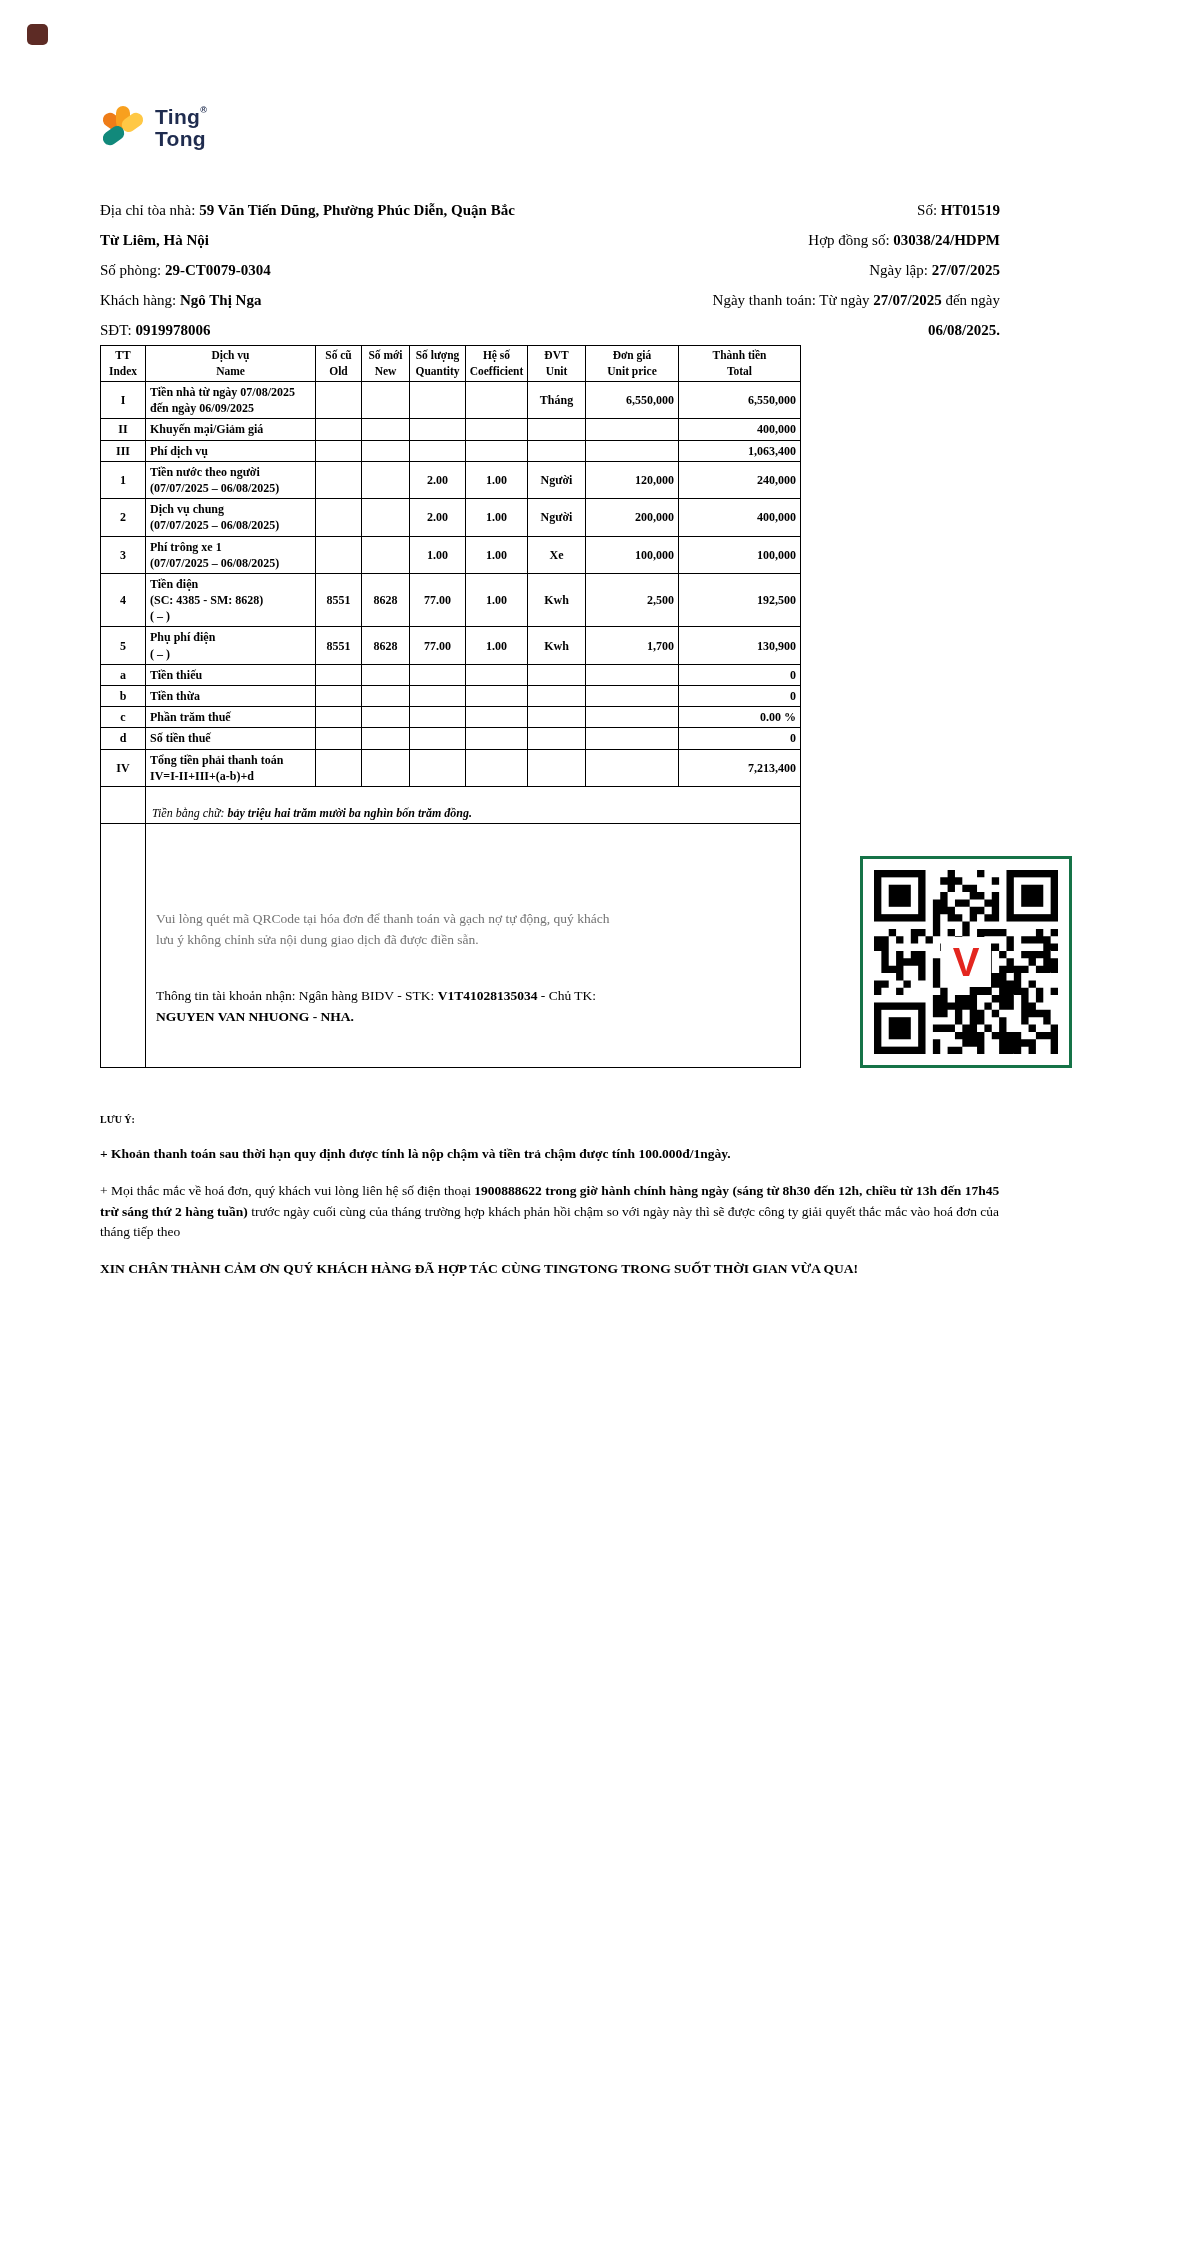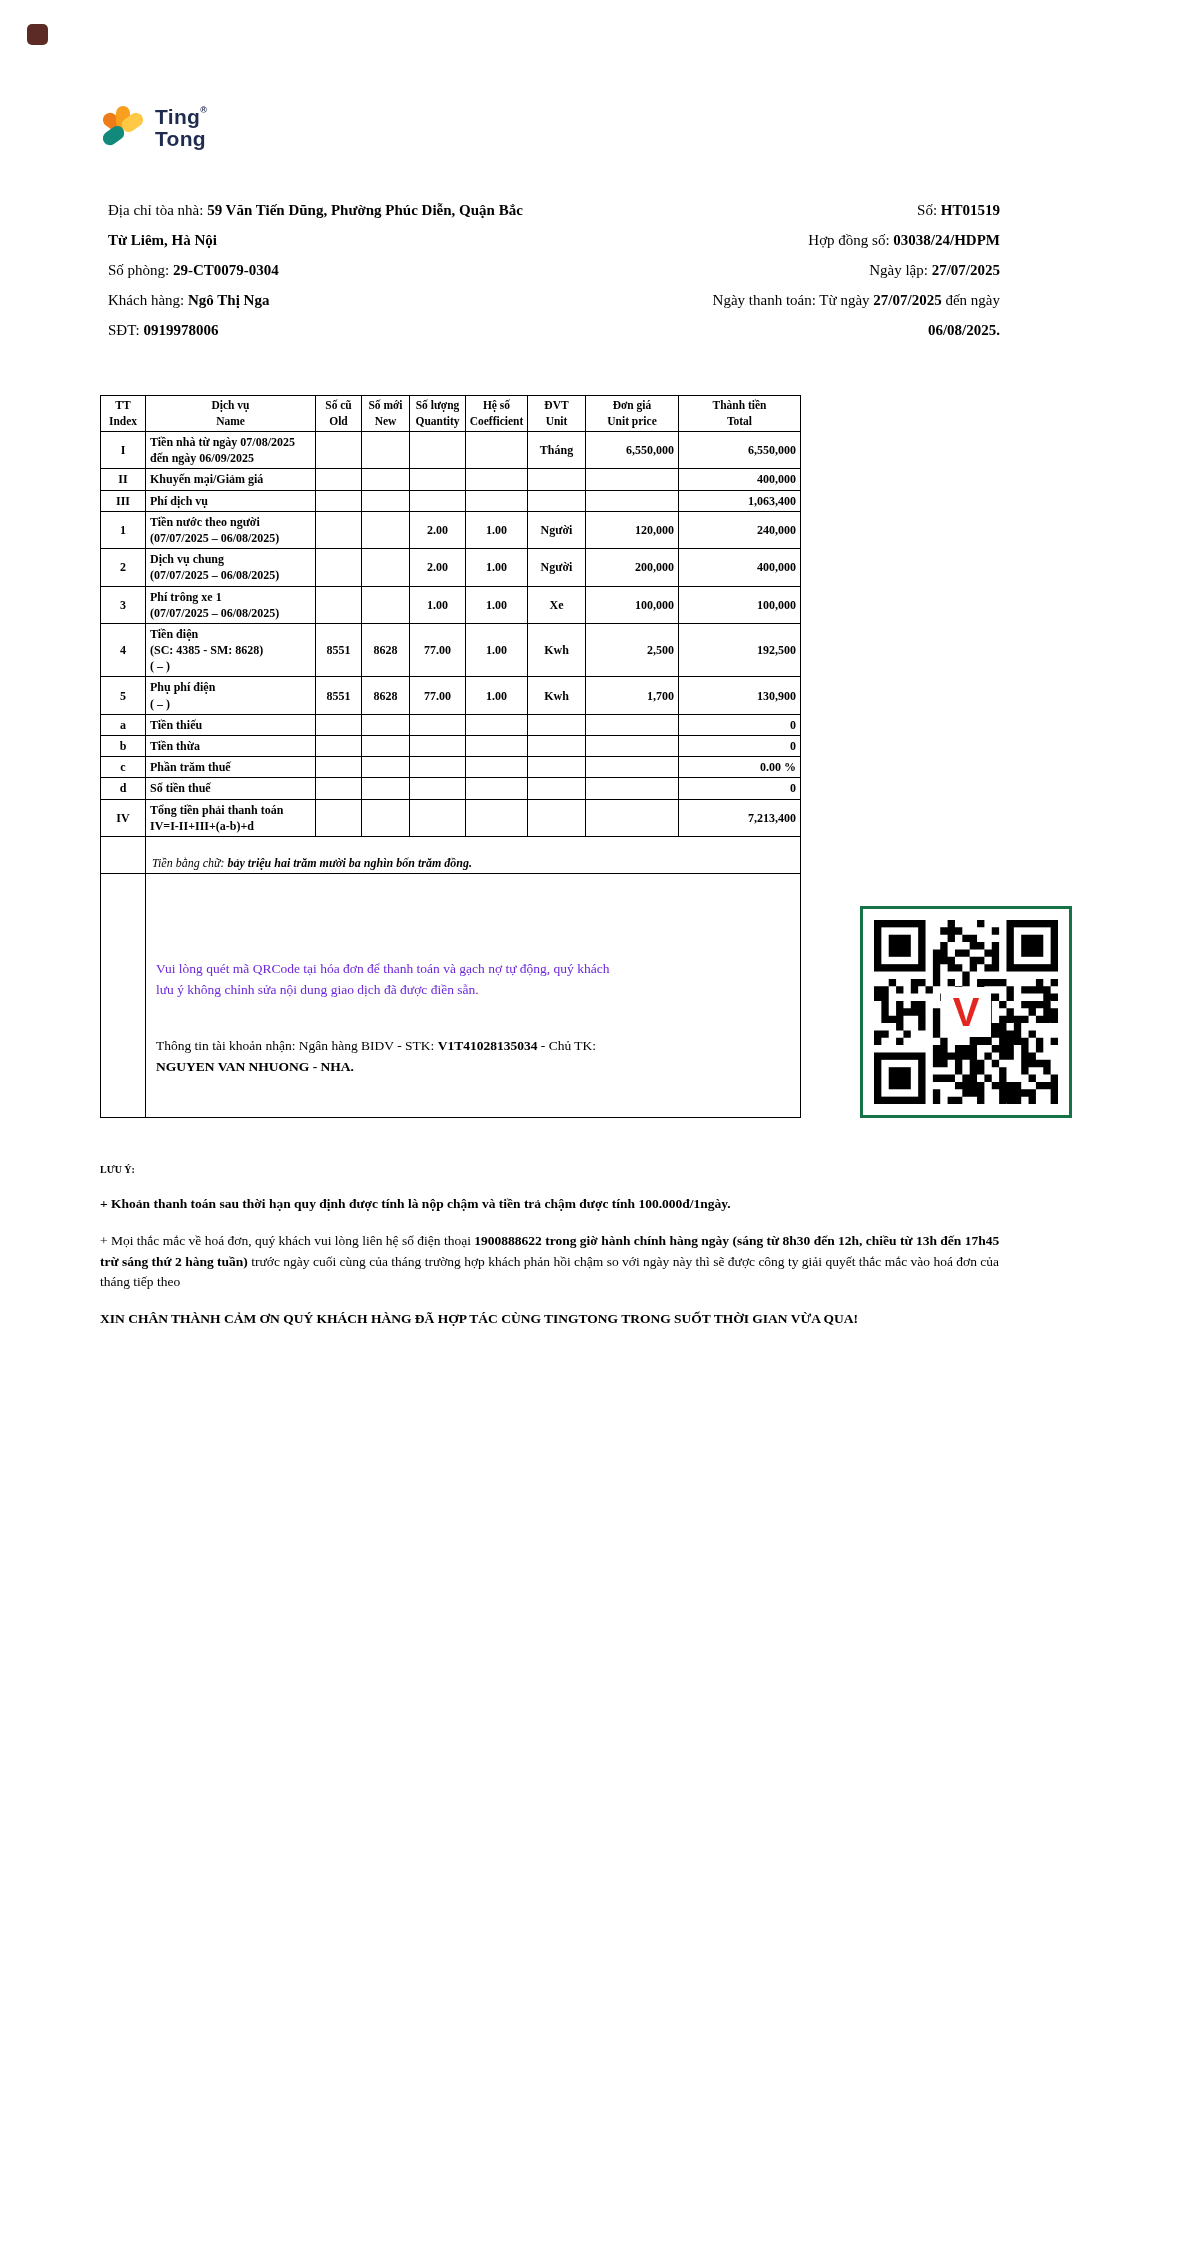--- a/index.html
+++ b/index.html
@@ -14,39 +14,39 @@
   .petal{position:absolute;left:16px;top:1px;width:14px;height:23px;border-radius:7px;transform-origin:50% 100%;}
   .p1{transform:rotate(-55deg);background:#ee7c18;}
   .p2{transform:rotate(0deg);background:#f8a01e;}
   .p3{transform:rotate(55deg);background:#ffc845;}
   .p4{transform:rotate(-125deg);background:#11897b;}
   .logo-text{font-family:"Liberation Sans","DejaVu Sans",sans-serif;font-weight:bold;font-size:21px;
              line-height:1.05;color:#1f2c4f;letter-spacing:.3px;}
   .reg{font-size:9px;vertical-align:top;}
   .title{max-width:430px;text-align:right;font-weight:bold;font-size:17.5px;line-height:1.65;}
 
-  .info{display:flex;justify-content:space-between;margin-top:44px;font-size:15px;margin-left:8px;}
+  .info{display:flex;justify-content:space-between;margin-top:44px;font-size:15px;}
   .info p{margin:0;line-height:2.0;}
   .info-left{width:432px;}
   .info-right{width:362px;text-align:right;}
   .info b{font-weight:bold;}
 
-  .table-wrap{position:relative;margin-top:50px;width:1000px;}
+  .table-wrap{position:relative;width:1000px;}
   table{border-collapse:collapse;width:700px;font-size:12px;font-weight:bold;table-layout:fixed;}
   th,td{border:1px solid #000;padding:2px 4px;line-height:1.35;white-space:pre-line;vertical-align:middle;overflow:hidden;}
   th{text-align:center;padding:2px 2px;font-size:11.5px;}
   td.c0{text-align:center;}
   td.c1{text-align:left;vertical-align:top;}
   td.c2,td.c3,td.c4,td.c5,td.c6{text-align:center;}
   td.c7,td.c8{text-align:right;}
   .words-cell{font-weight:normal;font-style:italic;padding-left:6px;}
   .words-cell b{font-weight:bold;}
   .qr-cell{height:188px;vertical-align:top;font-weight:normal;}
   .pay-note{width:470px;padding:46px 0 0 6px;font-size:13.5px;line-height:1.55;}
-  .red-note{color:#6d28d9;margin:0 0 14px;}
+  .red-note{color:#737373;margin:0 0 14px;}
   .account-line{margin:0;color:#000;}
   .account-line b{font-weight:bold;}
 
   .qr-box{position:absolute;right:28px;bottom:0;width:184px;height:184px;padding:11px;background:#fff;border:3px solid #157347;}
   .qr-svg{display:block;}
   .qr-logo{position:absolute;left:50%;top:50%;transform:translate(-50%,-50%);width:50px;height:50px;background:#fff;
            display:flex;align-items:center;justify-content:center;
            font-family:"Liberation Sans","DejaVu Sans",sans-serif;font-weight:bold;font-size:40px;color:#e3261f;}
 
   .notes{margin-top:44px;font-size:13.5px;line-height:1.55;max-width:1000px;}

